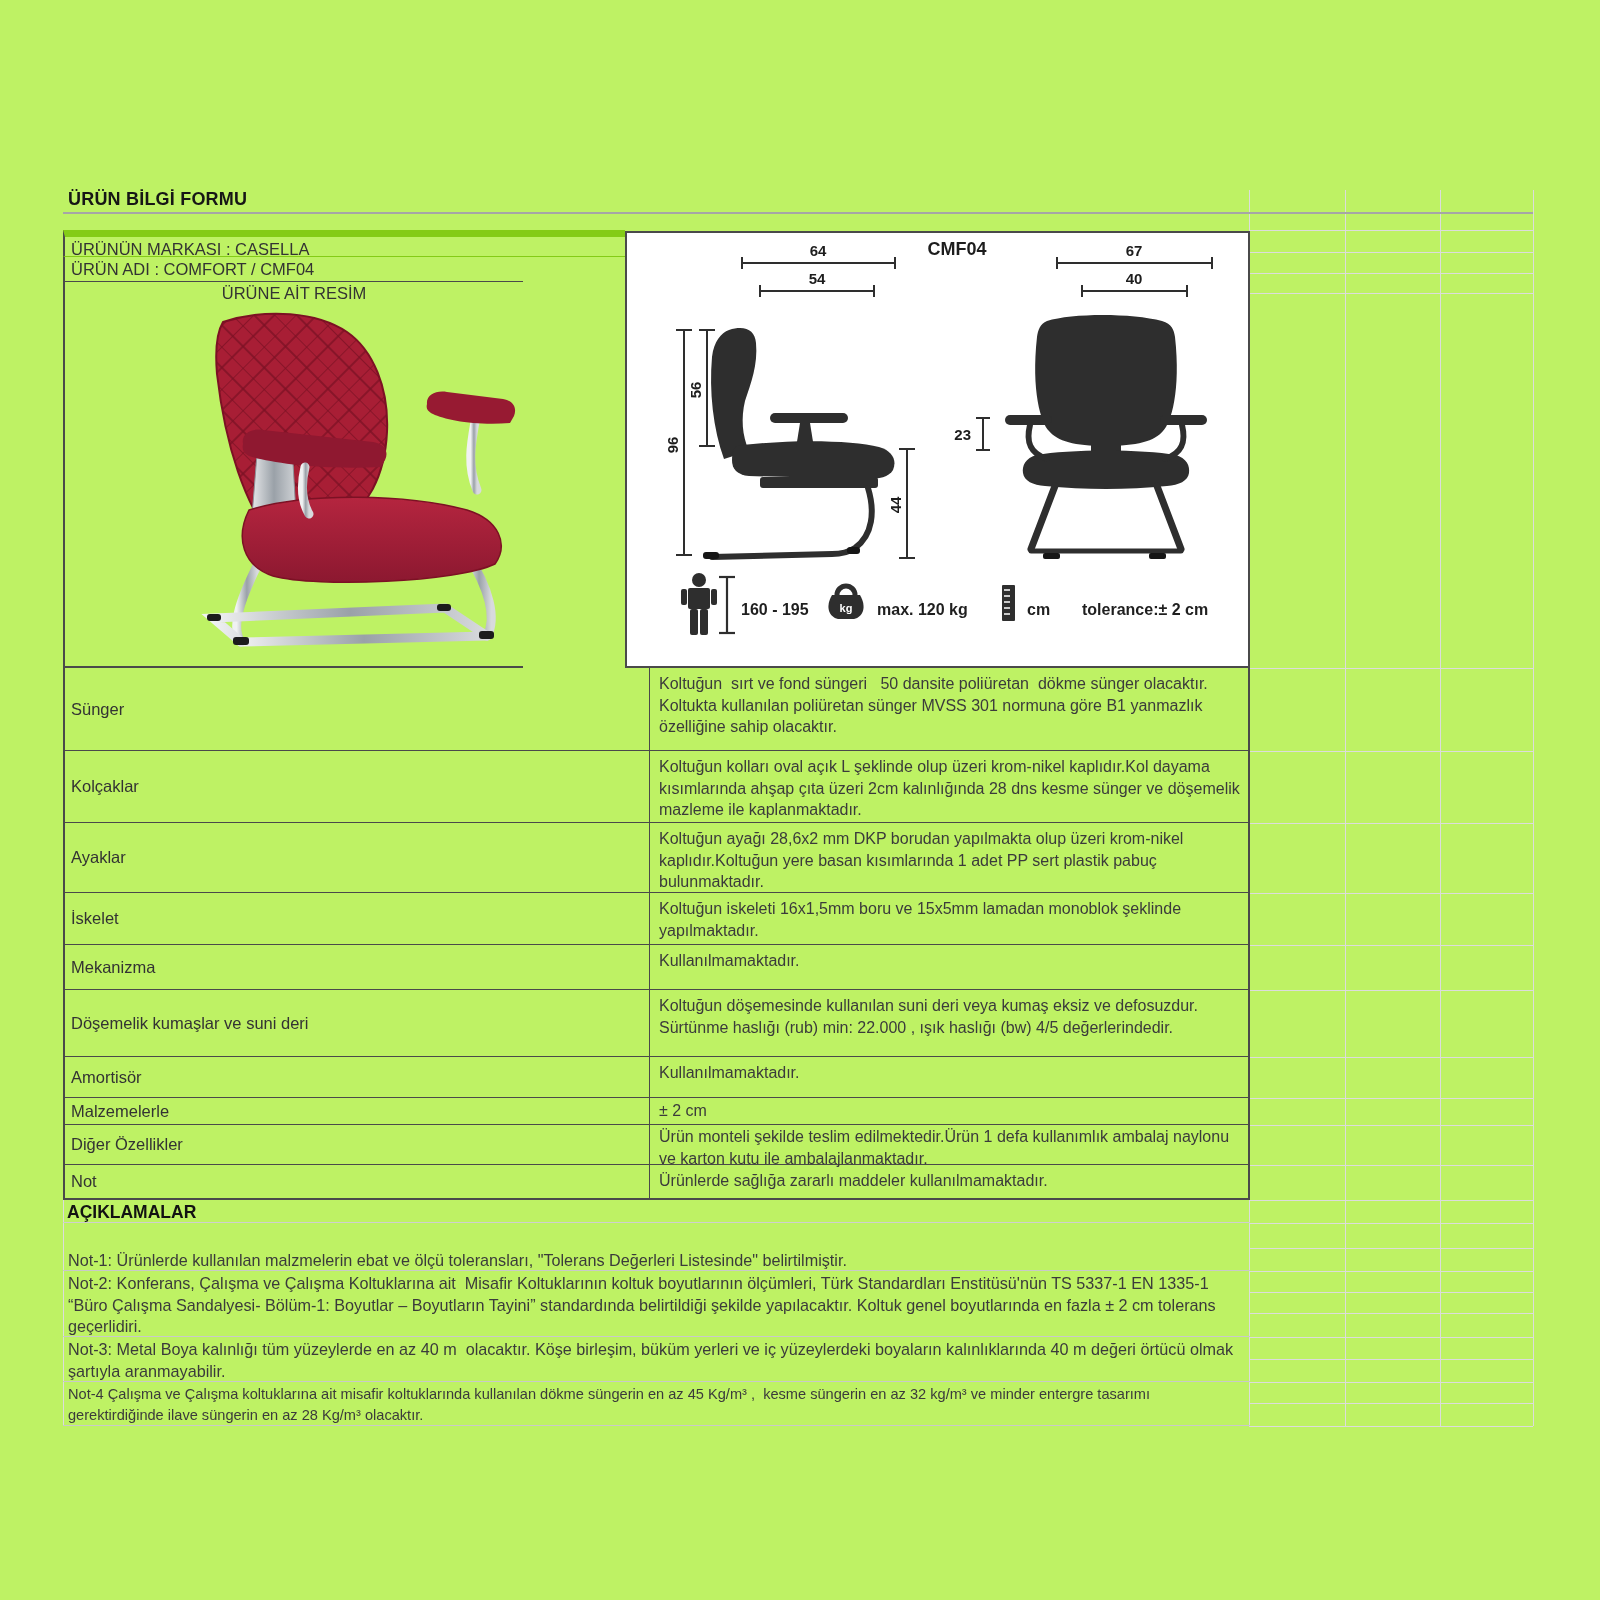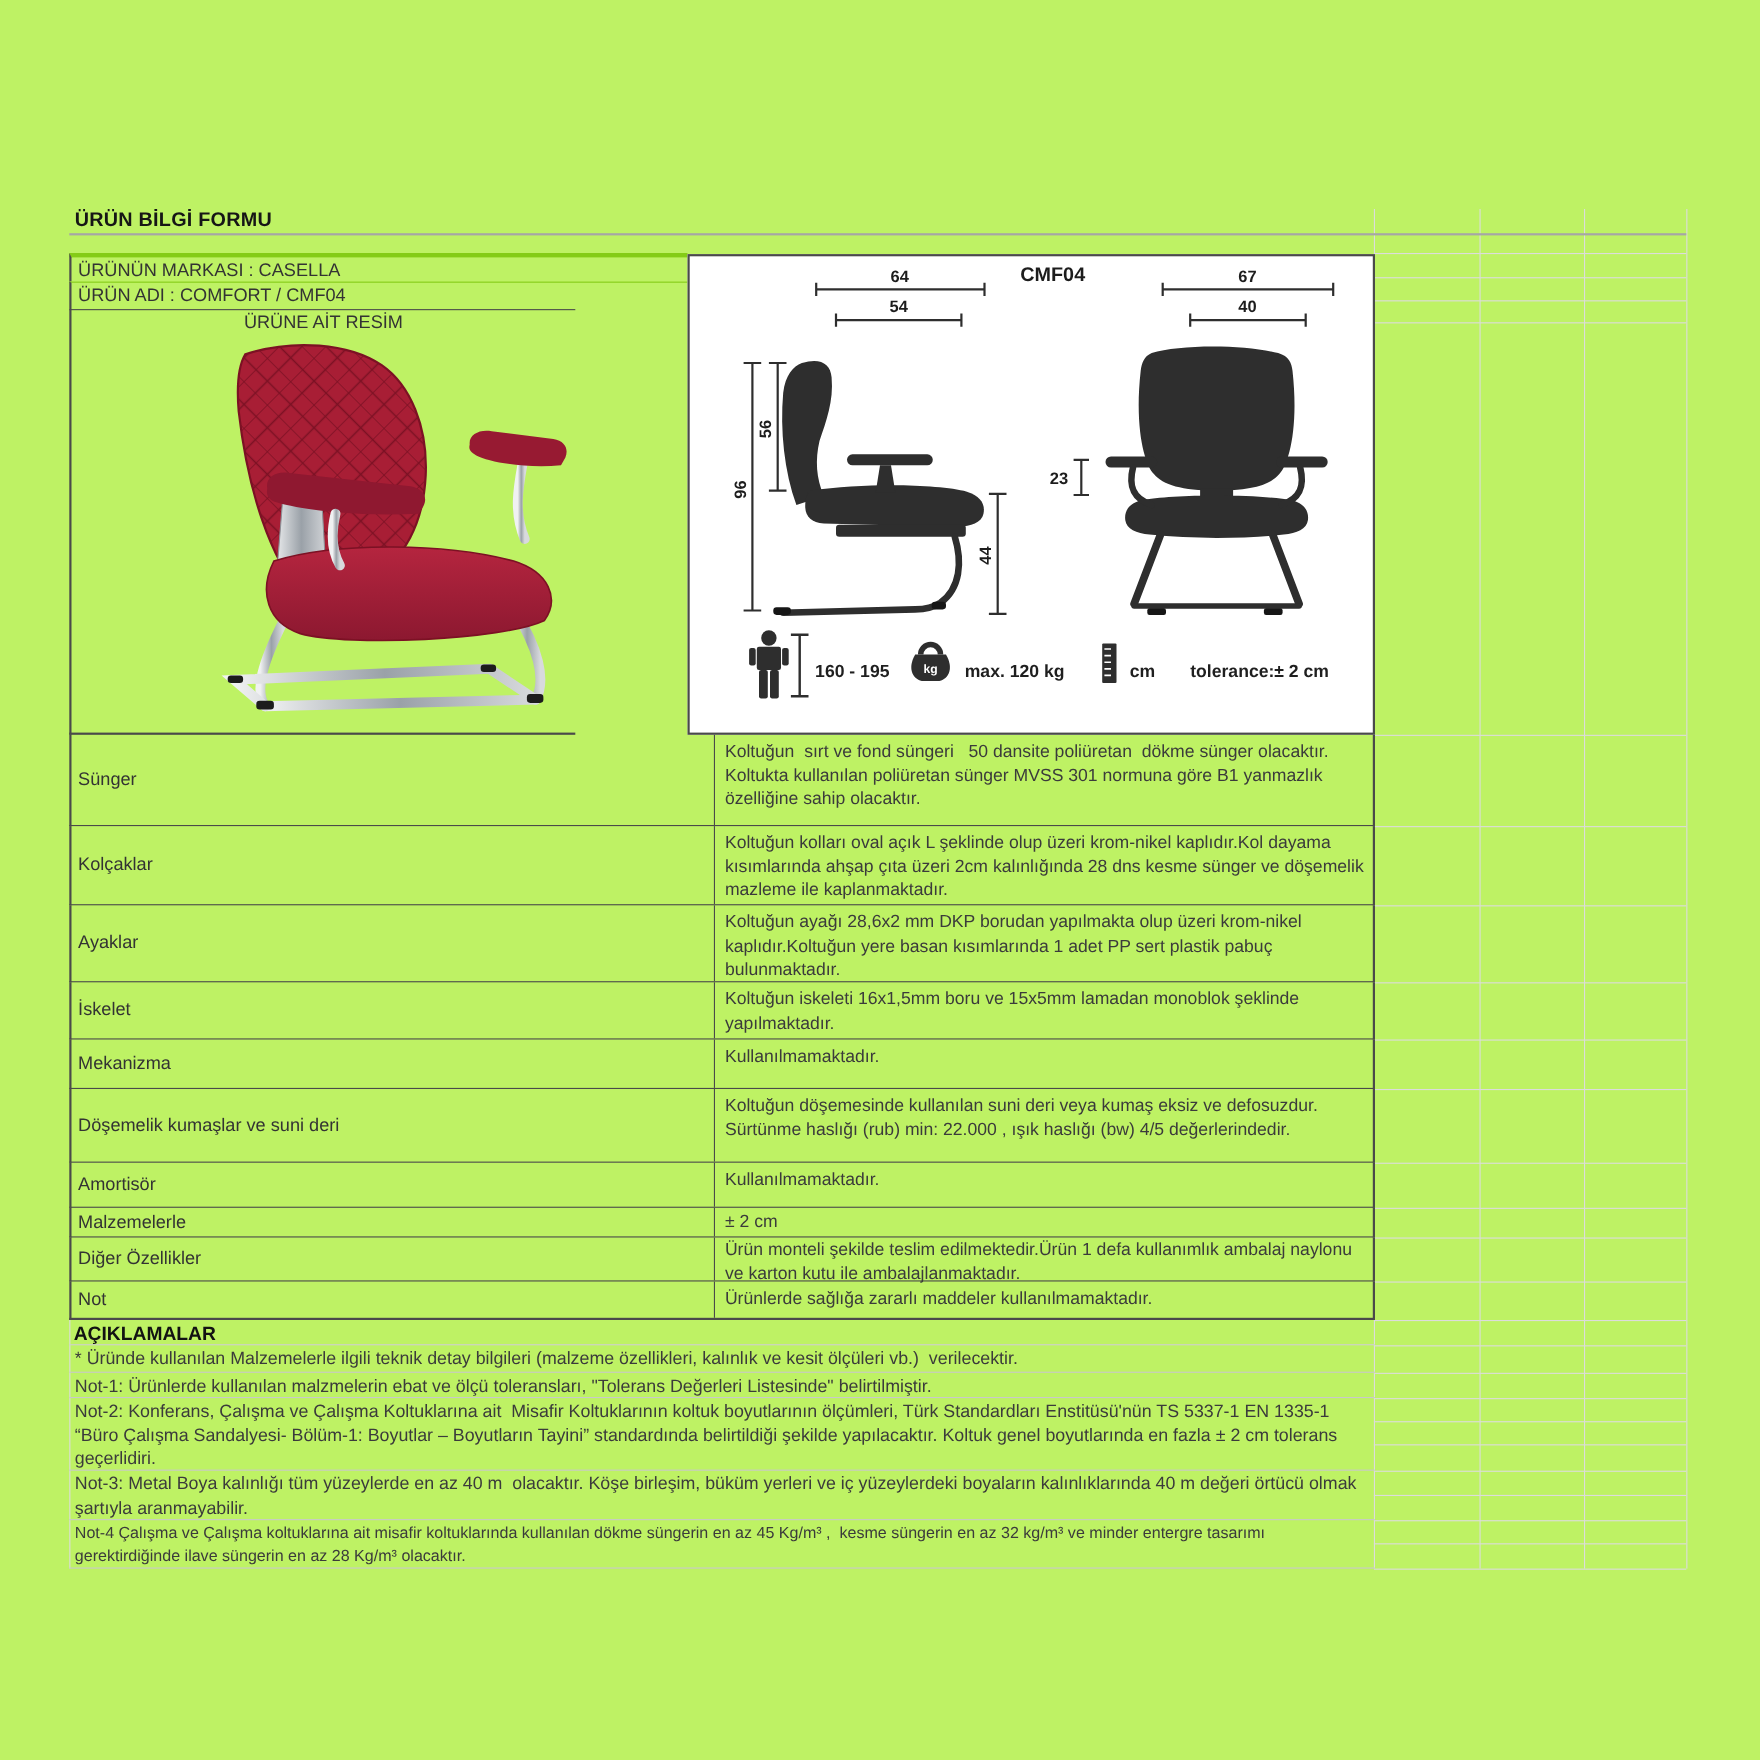--- a/index.html
+++ b/index.html
@@ -9,21 +9,21 @@
   }
   
   .gl { position:absolute; background:#dcdcdc; }
   .title {
     position:absolute; left:68px; top:189px; font-size:18px; font-weight:bold;
     color:#161616; letter-spacing:0.2px;
   }
   .title-underline { position:absolute; left:63px; top:212px; width:1470px; height:2px; background:#a6a6a6; }
   .hdr-box {
     position:absolute; left:63px; width:562px; box-sizing:border-box;
-    border-left:2px solid #4a4a4a; border-top:4px solid #84cc16;
+    border-left:2px solid #4a4a4a; border-top:7px solid #84cc16;
     font-size:16.5px; color:#333; padding:3px 0 0 6px;
   }
   .box-a { top:230px; height:26px; }
   .box-b { top:256px; height:25px; border-top-width:1.5px; }
   .photo-cell {
     position:absolute; left:63px; top:281px; width:460px; height:387px; box-sizing:border-box;
     border-left:2px solid #4a4a4a; border-top:1.5px solid #4a4a4a; border-bottom:2px solid #4a4a4a;
   }
   .photo-caption { text-align:center; font-size:16.5px; color:#333; padding-top:2px; }
   .chair-photo { position:absolute; left:72px; top:22px; }
@@ -301,19 +301,18 @@
       <div class="label-cell">Diğer Özellikler</div>
       <div class="desc-cell" style="padding-top:1px">Ürün monteli şekilde teslim edilmektedir.Ürün 1 defa kullanımlık ambalaj naylonu ve karton kutu ile ambalajlanmaktadır.</div>
     </div>
     <div class="spec-row last" style="height:35px">
       <div class="label-cell">Not</div>
       <div class="desc-cell">Ürünlerde sağlığa zararlı maddeler kullanılmamaktadır.</div>
     </div>
   </div>
 
   <div class="notes-heading">AÇIKLAMALAR</div>
-  <div class="note-row" style="top:1223px;height:25px">* Üründe kullanılan Malzemelerle ilgili teknik detay bilgileri (malzeme özellikleri, kalınlık ve kesit ölçüleri vb.)  verilecektir.</div>
   <div class="note-row" style="top:1248px;height:23px">Not-1: Ürünlerde kullanılan malzmelerin ebat ve ölçü toleransları, "Tolerans Değerleri Listesinde" belirtilmiştir.</div>
   <div class="note-row" style="top:1271px;height:66px">Not-2: Konferans, Çalışma ve Çalışma Koltuklarına ait  Misafir Koltuklarının koltuk boyutlarının ölçümleri, Türk Standardları Enstitüsü'nün TS 5337-1 EN 1335-1 “Büro Çalışma Sandalyesi- Bölüm-1: Boyutlar – Boyutların Tayini” standardında belirtildiği şekilde yapılacaktır. Koltuk genel boyutlarında en fazla ± 2 cm tolerans geçerlidiri.</div>
   <div class="note-row" style="top:1337px;height:45px">Not-3: Metal Boya kalınlığı tüm yüzeylerde en az 40 m  olacaktır. Köşe birleşim, büküm yerleri ve iç yüzeylerdeki boyaların kalınlıklarında 40 m değeri örtücü olmak şartıyla aranmayabilir.</div>
   <div class="note-row small" style="top:1382px;height:44px">Not-4 Çalışma ve Çalışma koltuklarına ait misafir koltuklarında kullanılan dökme süngerin en az 45 Kg/m³ ,  kesme süngerin en az 32 kg/m³ ve minder entergre tasarımı gerektirdiğinde ilave süngerin en az 28 Kg/m³ olacaktır.</div>
 
 </div>
 
 </body></html>

